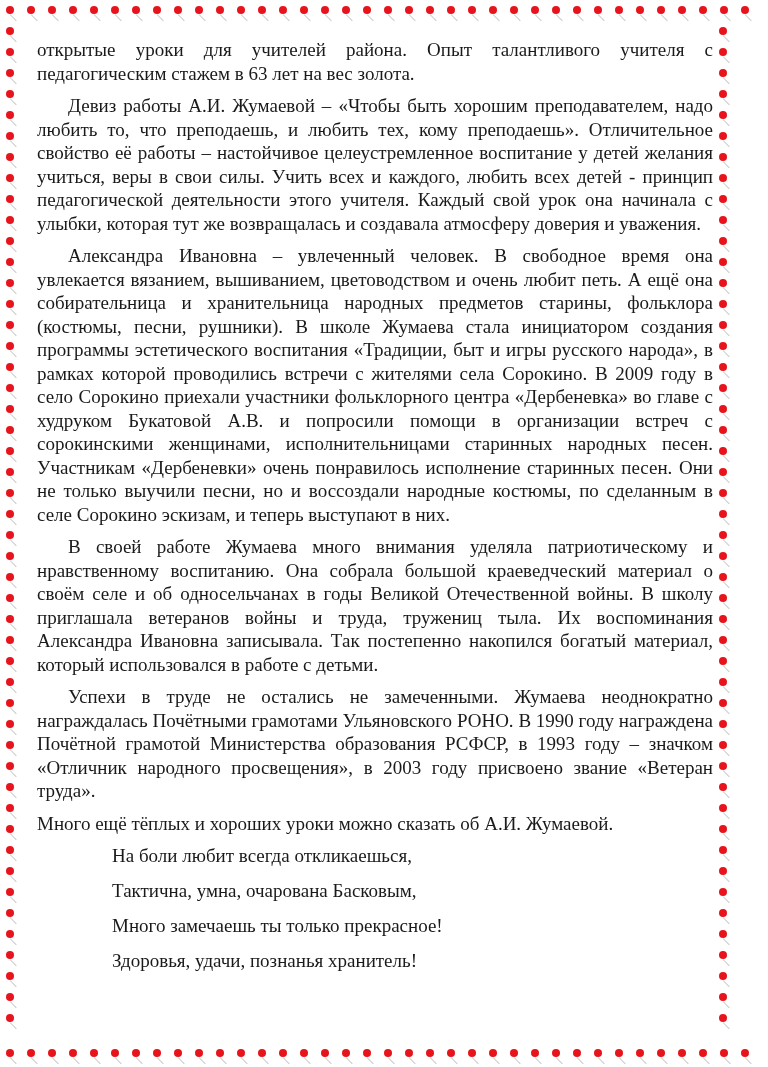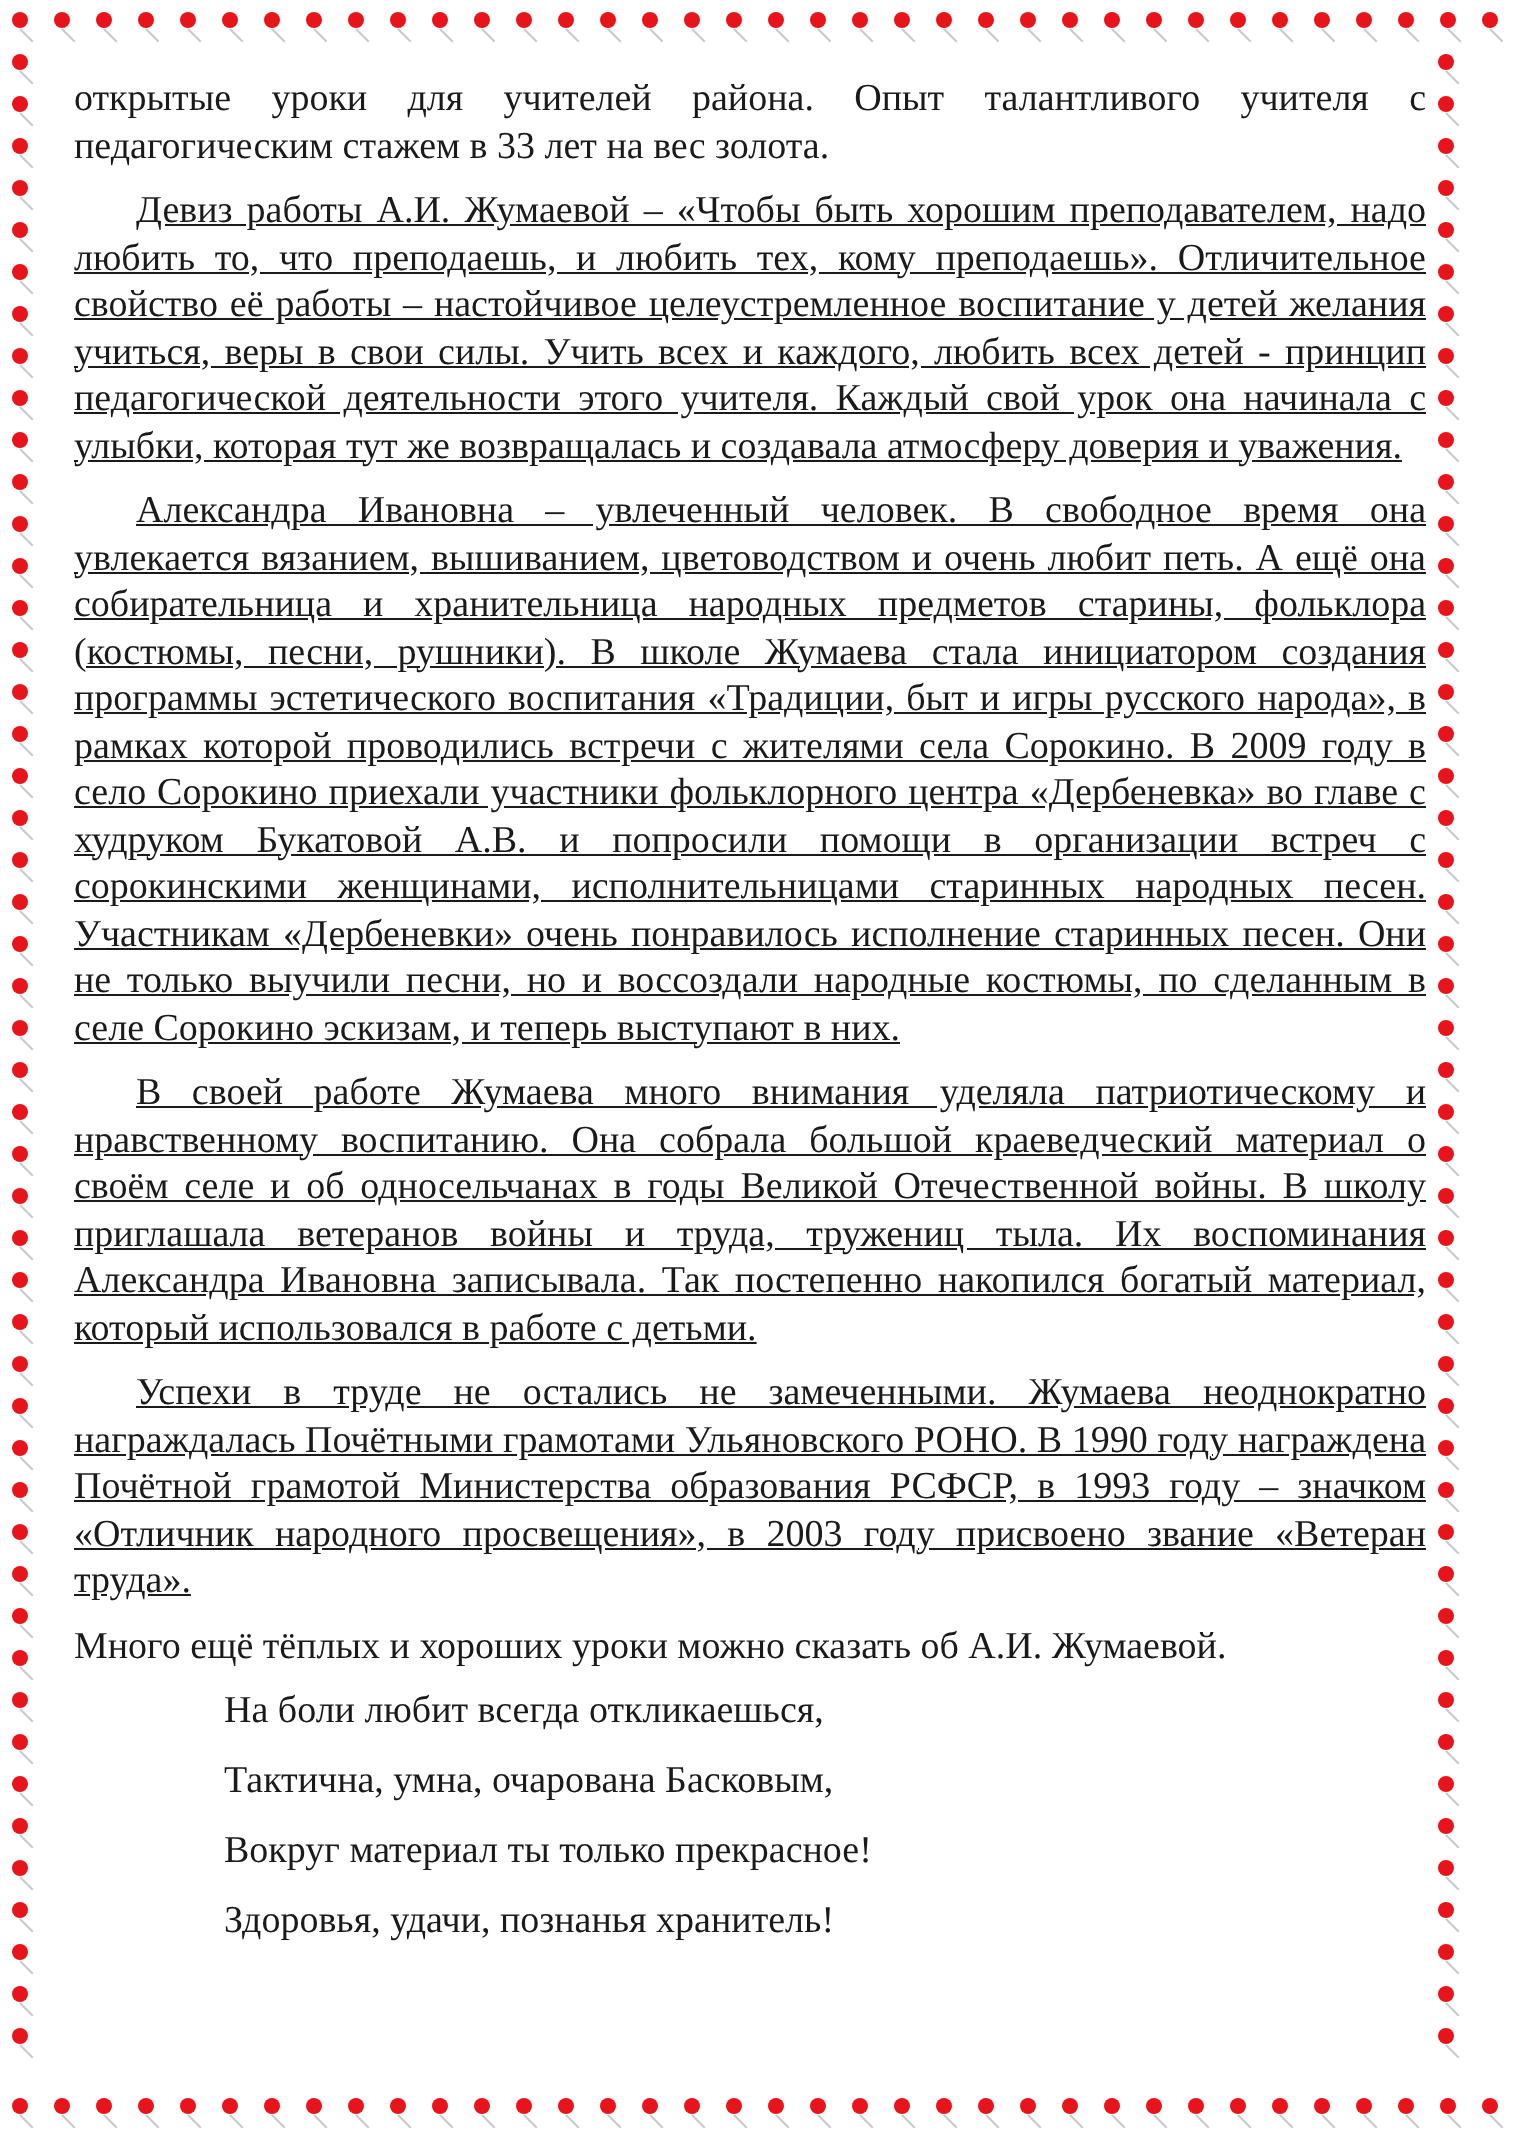--- a/index.html
+++ b/index.html
@@ -21,21 +21,21 @@
   .content{
     position:absolute;
     left:37px;top:38px;
     width:676px;
     font-size:19px;
     line-height:23.5px;
     color:var(--text-color);
     text-align:justify;
   }
   .content p{margin:0 0 9px 0;}
-  .content p.indent{text-indent:31px;text-decoration:underline;}
+  .content p.indent{text-indent:31px;}
   .content p.noindent{text-indent:0;}
   .content p.left{text-align:left;}
   .poem{margin-top:4px;}
   .poem p{
     margin:0 0 11.5px 75px;
     text-align:left;
   }
   
   #border-layer{position:absolute;inset:0;pointer-events:none;}
   .dot{
@@ -224,29 +224,29 @@
       <span class="dot" style="left: 719px; top: 951px;"></span>
       <span class="dot" style="left: 6px; top: 972px;"></span>
       <span class="dot" style="left: 719px; top: 972px;"></span>
       <span class="dot" style="left: 6px; top: 993px;"></span>
       <span class="dot" style="left: 719px; top: 993px;"></span>
       <span class="dot" style="left: 6px; top: 1014px;"></span>
       <span class="dot" style="left: 719px; top: 1014px;"></span>
     </div>
 
   <div class="content">
-    <p class="noindent">открытые уроки для учителей района.  Опыт талантливого учителя с педагогическим стажем  в 33 лет на вес золота.</p>
+    <p class="noindent">открытые уроки для учителей района.  Опыт талантливого учителя с педагогическим стажем  в 63 лет на вес золота.</p>
     <p class="indent">Девиз работы А.И. Жумаевой – «Чтобы быть хорошим преподавателем, надо любить то, что преподаешь, и любить тех, кому преподаешь». Отличительное свойство её работы – настойчивое целеустремленное воспитание у детей желания учиться, веры в свои силы. Учить всех и каждого, любить всех детей  - принцип педагогической деятельности этого учителя.    Каждый свой урок она  начинала с улыбки, которая  тут же возвращалась и создавала атмосферу доверия и уважения.</p>
     <p class="indent">Александра Ивановна – увлеченный человек. В свободное время она увлекается вязанием, вышиванием,  цветоводством и очень любит петь. А ещё  она собирательница и хранительница народных предметов старины, фольклора  (костюмы, песни, рушники).     В школе Жумаева стала инициатором создания   программы эстетического воспитания «Традиции, быт и игры русского народа», в рамках которой проводились  встречи с жителями села Сорокино. В 2009 году в село Сорокино приехали участники фольклорного центра  «Дербеневка» во главе с худруком Букатовой А.В. и попросили помощи в организации   встреч с сорокинскими женщинами,  исполнительницами старинных народных песен. Участникам  «Дербеневки» очень понравилось исполнение старинных песен. Они не только выучили песни, но и воссоздали народные  костюмы,  по сделанным в селе Сорокино эскизам, и теперь выступают в них.</p>
     <p class="indent">В своей работе Жумаева много внимания уделяла патриотическому и  нравственному воспитанию. Она собрала большой краеведческий материал о  своём селе и об  односельчанах в годы Великой Отечественной войны. В школу приглашала  ветеранов войны и труда, тружениц тыла.  Их воспоминания Александра Ивановна  записывала. Так постепенно накопился  богатый материал, который  использовался  в работе с детьми.</p>
     <p class="indent">Успехи  в труде не остались не замеченными. Жумаева неоднократно награждалась Почётными грамотами Ульяновского РОНО. В 1990 году награждена Почётной грамотой Министерства образования РСФСР, в 1993 году – значком «Отличник народного просвещения», в 2003 году присвоено звание «Ветеран труда».</p>
     <p class="noindent left">Много ещё тёплых и хороших уроки можно сказать об А.И. Жумаевой.</p>
 
     <div class="poem">
       <p>На боли любит всегда откликаешься,</p>
       <p>Тактична, умна, очарована Басковым,</p>
-      <p>Вокруг материал ты только прекрасное!</p>
+      <p>Много замечаешь ты только прекрасное!</p>
       <p>Здоровья, удачи, познанья хранитель!</p>
 
     </div>
   </div>
 
 </div>
 
 </body></html>

